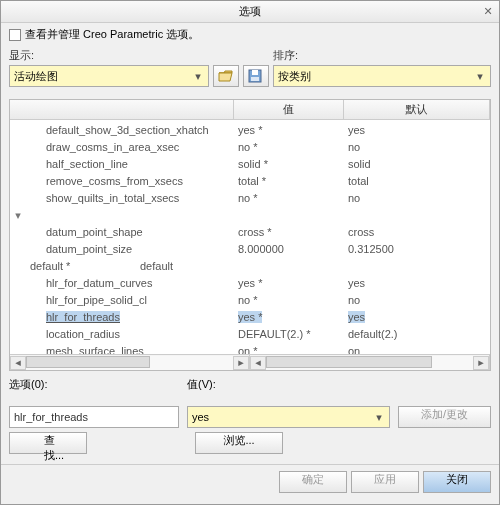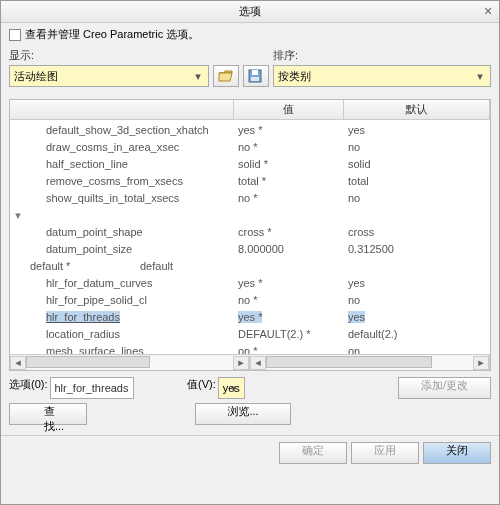--- a/index.html
+++ b/index.html
@@ -27,21 +27,21 @@
 .row .c3{flex:1;font-family:Consolas,monospace;color:#555;padding-left:4px}
 .row.sel .c1 span,.row.sel .c2 span,.row.sel .c3 span{background:#bcd5ee}
 .row.sel .c1 span{text-decoration:underline}
 .hscroll{height:16px;border-top:1px solid #ccc;display:flex;background:#f4f4f4}
 .hscroll .half{flex:1;display:flex;align-items:center;border-right:1px solid #ccc}
 .hscroll .btn{width:16px;height:14px;display:flex;align-items:center;justify-content:center;color:#666;border:1px solid #ccc;background:#eee}
 .hscroll .track{flex:1;height:14px;background:#f8f8f8;position:relative}
 .hscroll .thumb{position:absolute;left:0;top:0;height:12px;width:60%;background:#ddd;border:1px solid #bbb}
 .bottom{padding:6px 8px;display:flex;flex-direction:column;gap:4px}
 .botrow{display:flex;gap:8px;align-items:flex-end}
-.botcol{display:flex;flex-direction:row;gap:2px}
+.botcol{display:flex;flex-direction:column;gap:14px}
 .txtinput{height:22px;border:1px solid #aaa;background:#fff;padding:0 4px;display:flex;align-items:center;font-family:Consolas,monospace;color:#333}
 .btn2{height:22px;padding:0 22px;border:1px solid #aaa;background:linear-gradient(#fff,#e8e8e8);display:flex;justify-content:center;cursor:pointer}
 .btn2.disabled{color:#999}
 .findbtn{width:78px}
 .dlgbtns{display:flex;justify-content:flex-end;gap:4px;padding:6px 8px;border-top:1px solid #ccc;margin-top:4px}
 .dlgbtns .btn2{min-width:50px}
 svg{display:block}
 </style>
 </head>
 <body>
@@ -215,21 +215,21 @@
   </div>
   <div class="botrow">
     <div class="btn2 findbtn">
       <svg width="12" height="12">
           <circle cx="5" cy="5" r="3.5" fill="none" stroke="#555"></circle>
           <line x1="8" y1="8" x2="11" y2="11" stroke="#555" stroke-width="1.5"></line>
         </svg>
       <span style="margin-left:12px">查找...</span>
     </div>
     <div style="width:92px"></div>
-    <div class="btn2" style="width:96px">
+    <div class="btn2" style="width:88px">
         <span>浏览...</span>
       </div>
   </div>
 </div>
 
 <div class="dlgbtns">
   <div class="btn2 disabled">
       <span>确定</span>
     </div>
   <div class="btn2 disabled">

